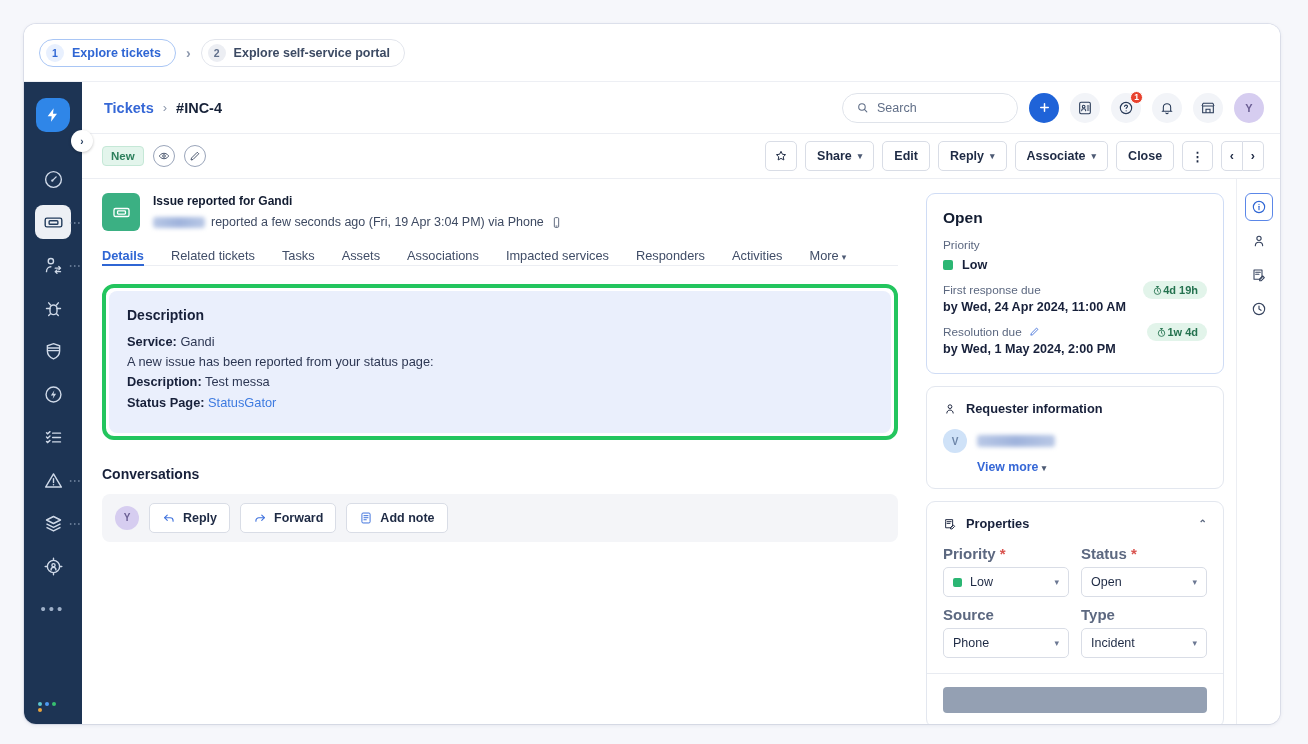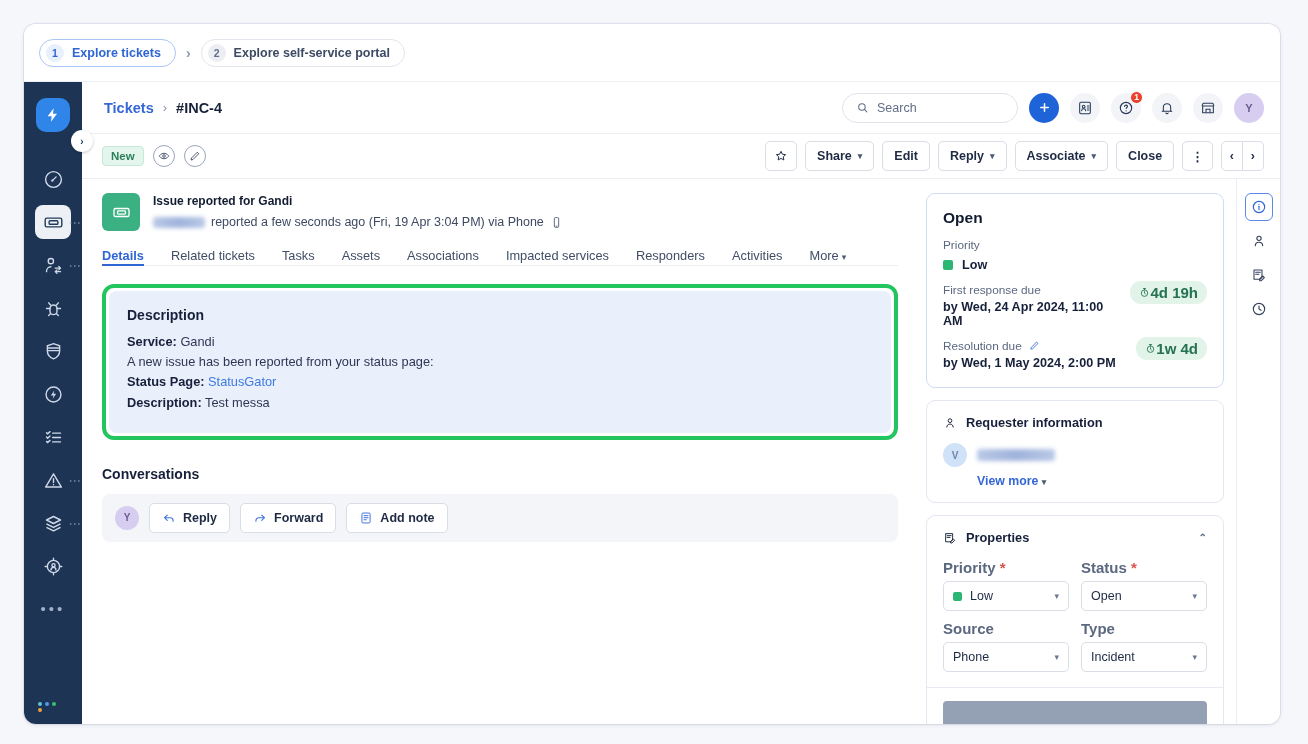--- a/index.html
+++ b/index.html
@@ -224,21 +224,21 @@
     border: 1px solid #e3e7ef; border-radius: 9px; background: #fff;
   }
   .card.status { border-color: #cfdcf5; padding: 15px 16px 17px 16px; }
   .st-open { font-size: 15.5px; font-weight: bold; color: #121c31; }
   .st-lab { font-size: 11.8px; color: #5c6880; margin-top: 11px; }
   .st-val { font-size: 12.6px; font-weight: bold; color: #17203a; margin-top: 3px; }
   .prio-row { display: flex; align-items: center; gap: 9px; margin-top: 6px; }
   .prio-sq { width: 10px; height: 10px; border-radius: 2px; background: #2bb673; }
   .due-row { display: flex; align-items: flex-start; justify-content: space-between; gap: 8px; }
   .sla {
-    background: #e2f4ea; color: #24724f; font-size: 15px; font-weight: bold;
+    background: #e2f4ea; color: #24724f; font-size: 11px; font-weight: bold;
     border-radius: 11px; padding: 3px 9px; display: inline-flex; align-items: center; 
     white-space: nowrap; margin-top: 9px;
   }
 
   .card.pad { padding: 14px 16px 14px 16px; }
   .card-h {
     display: flex; align-items: center; gap: 9px;
     font-size: 12.8px; font-weight: bold; color: #17203a;
   }
   .card-h .chev { margin-left: auto; color: #5c6880; font-size: 10px; }
@@ -534,26 +534,26 @@
 
           <div class="desc-wrap">
             <div class="desc-card">
               <div class="desc-h">Description</div>
               <div class="desc-line">
                 <b>Service:</b>
                 <span>Gandi</span>
               </div>
               <div class="desc-line">A new issue has been reported from your status page:</div>
               <div class="desc-line">
+                <b>Description:</b>
+                <span>Test messa</span>
+              </div>
+              <div class="desc-line">
                 <b>Status Page:</b>
                 <a href="#">StatusGator</a>
-              </div>
-              <div class="desc-line">
-                <b>Description:</b>
-                <span>Test messa</span>
               </div>
             </div>
           </div>
 
           <div class="conv-h">Conversations</div>
           <div class="conv-bar">
             <span class="mini-avatar">Y</span>
             <button class="conv-btn">
               <svg viewBox="0 0 24 24" width="14" height="14" fill="none" stroke="currentColor" stroke-width="1.9">
                   <path d="M9 7L4.5 11.5 9 16" stroke-linecap="round" stroke-linejoin="round"></path>

